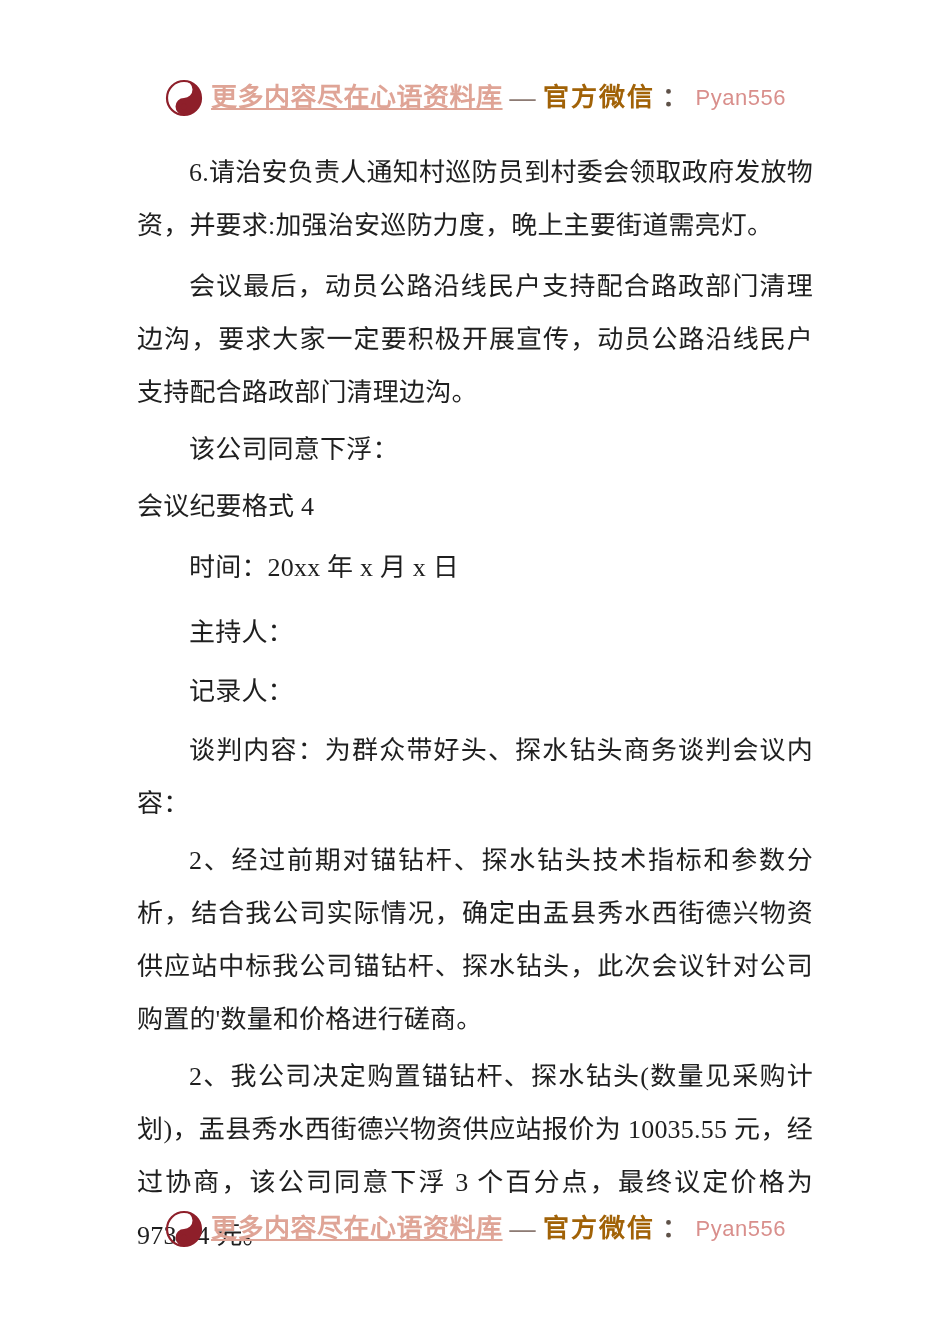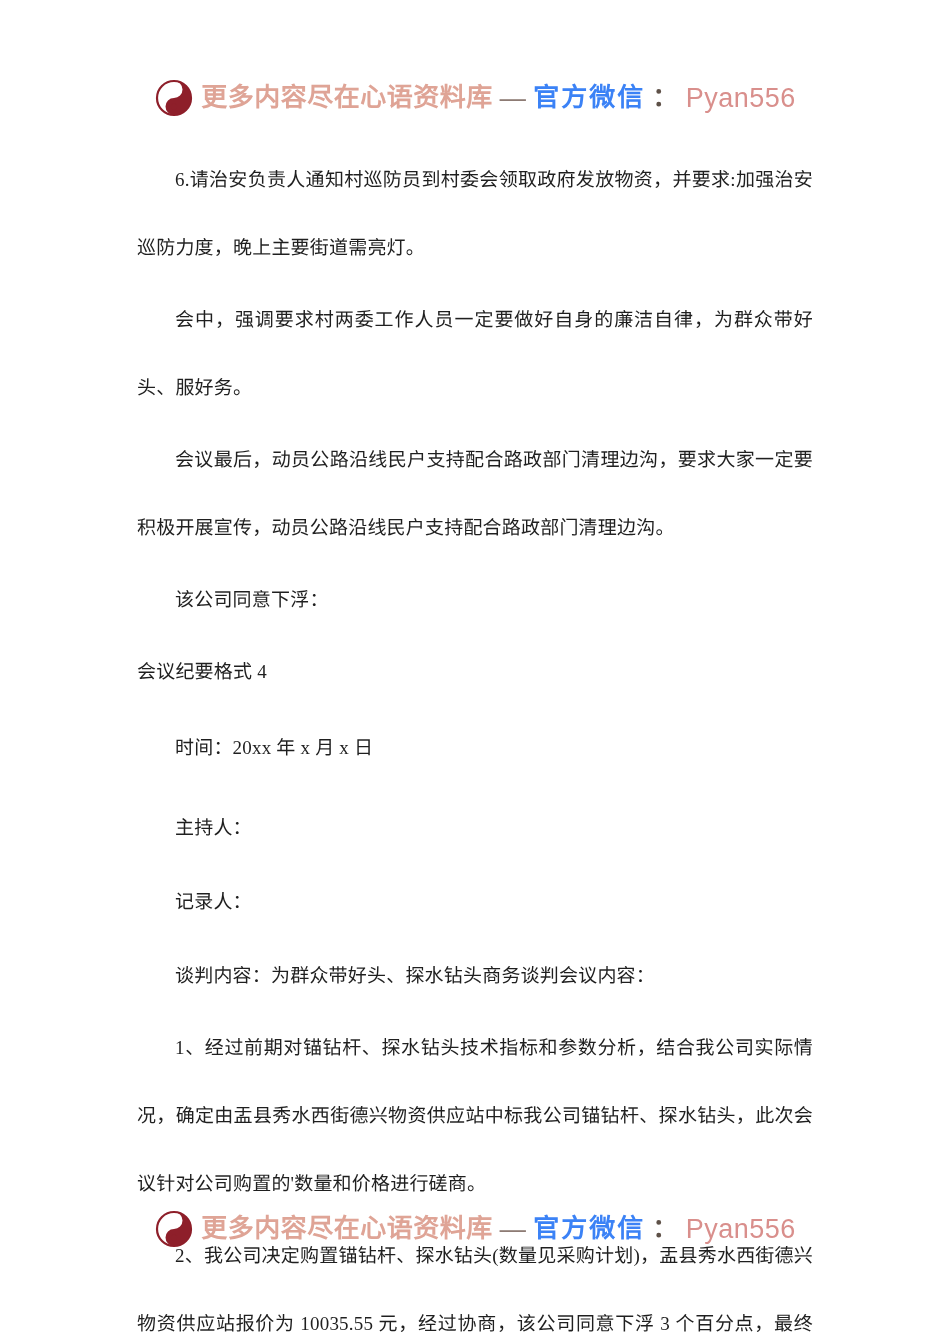--- a/index.html
+++ b/index.html
@@ -39,44 +39,44 @@
     flex: 0 0 40px;
     display: block;
   }
   .wm-text {
     font-family: "Liberation Serif", "DejaVu Serif", serif;
     font-size: 26px;
     font-weight: 700;
     letter-spacing: 0.5px;
     line-height: 1;
   }
-  .wm-main  { color: #dfa496; }
+  .wm-main  { color: #dfa496; text-decoration: underline; }
   .wm-dash  { color: #8d7b74; font-weight: 700; }
-  .wm-label { color: #3b82f6; font-weight: 700; letter-spacing: 2px; }
+  .wm-label { color: #a16207; font-weight: 700; letter-spacing: 2px; }
   .wm-colon { color: #5e5148; font-weight: 700; }
   .wm-id {
     color: #d98f8c;
     font-family: "Liberation Sans", "DejaVu Sans", sans-serif;
-    font-size: 27px;
+    font-size: 22px;
     font-weight: 400;
     letter-spacing: 0.5px;
   }
 
   
   .body-area {
     position: absolute;
     left: 137px;
     top: 146px;
     width: 676px;
   }
 
   p.para {
     margin: 0 0 0 0;
-    font-size: 19px;
-    line-height: 68px;
+    font-size: 26px;
+    line-height: 53px;
     color: #1f1f1f;
     text-align: justify;
     text-justify: inter-ideograph;
     text-indent: 2em;
     font-family: "Liberation Serif", "DejaVu Serif", serif;
     letter-spacing: 0.2px;
   }
   p.para.no-indent { text-indent: 0; }
   .spacer-8  { height: 8px; }
   .spacer-6  { height: 6px; }
@@ -102,21 +102,20 @@
     <span class="wm-text wm-label">官方微信</span>
     <span class="wm-text wm-colon">：</span>
     <span class="wm-text wm-id">Pyan556</span>
   </div>
 
   <div class="body-area">
 
     <p class="para">6.请治安负责人通知村巡防员到村委会领取政府发放物资，并要求:加强治安巡防力度，晚上主要街道需亮灯。</p>
     <div class="spacer-4"></div>
 
-    <p class="para">会中，强调要求村两委工作人员一定要做好自身的廉洁自律，为群众带好头、服好务。</p>
     <div class="spacer-4"></div>
 
     <p class="para">会议最后，动员公路沿线民户支持配合路政部门清理边沟，要求大家一定要积极开展宣传，动员公路沿线民户支持配合路政部门清理边沟。</p>
     <div class="spacer-4"></div>
 
     <p class="para">该公司同意下浮：</p>
     <div class="spacer-4"></div>
 
     <p class="para no-indent">会议纪要格式 4</p>
     <div class="spacer-8"></div>
@@ -128,21 +127,21 @@
 
     <p class="para">主持人：</p>
     <div class="spacer-6"></div>
 
     <p class="para">记录人：</p>
     <div class="spacer-6"></div>
 
     <p class="para">谈判内容：为群众带好头、探水钻头商务谈判会议内容：</p>
     <div class="spacer-4"></div>
 
-    <p class="para">1、经过前期对锚钻杆、探水钻头技术指标和参数分析，结合我公司实际情况，确定由盂县秀水西街德兴物资供应站中标我公司锚钻杆、探水钻头，此次会议针对公司购置的'数量和价格进行磋商。</p>
+    <p class="para">2、经过前期对锚钻杆、探水钻头技术指标和参数分析，结合我公司实际情况，确定由盂县秀水西街德兴物资供应站中标我公司锚钻杆、探水钻头，此次会议针对公司购置的'数量和价格进行磋商。</p>
     <div class="spacer-4"></div>
 
     <p class="para">2、我公司决定购置锚钻杆、探水钻头(数量见采购计划)，盂县秀水西街德兴物资供应站报价为 10035.55 元，经过协商，该公司同意下浮 3 个百分点，最终议定价格为 973.44 元。</p>
 
   </div>
 
   <div class="watermark watermark-footer">
     <span class="wm-logo-wrap">
       <svg class="wm-logo" viewBox="0 0 40 40" xmlns="http://www.w3.org/2000/svg" aria-hidden="true">
         <circle cx="20" cy="20" r="17" fill="none" stroke="#8e1f2a" stroke-width="2.2"></circle>

